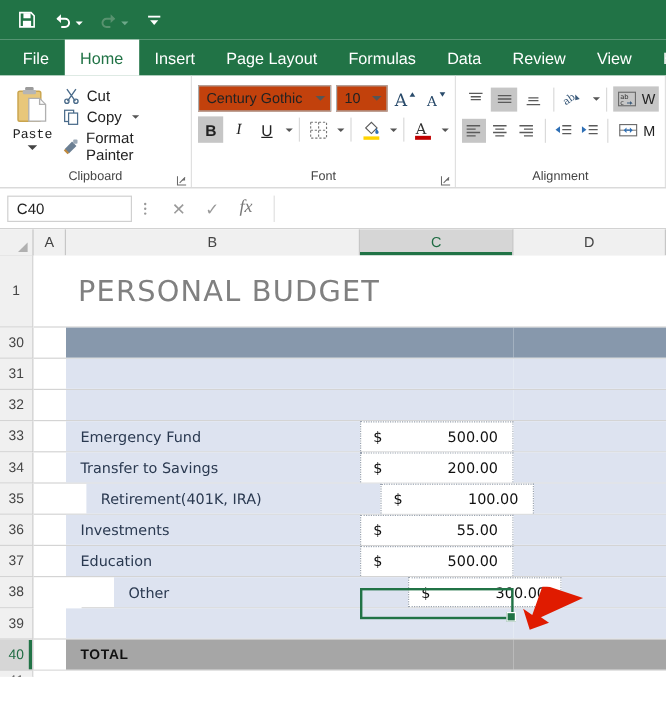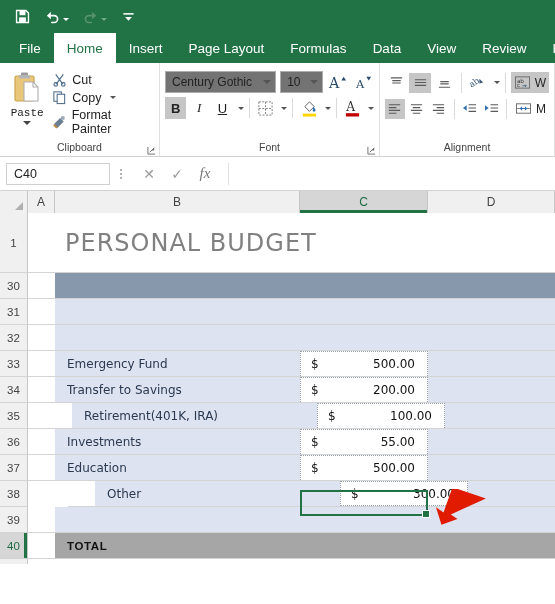--- a/index.html
+++ b/index.html
@@ -102,21 +102,21 @@
     width: 0; height: 0; margin-left: 3px;
     border-left: 3.5px solid transparent;
     border-right: 3.5px solid transparent;
     border-top: 3.5px solid #555;
   }
 
   
   .font-row1 { display: flex; align-items: center; gap: 4px; padding-top: 3px; }
   .font-row2 { display: flex; align-items: center; gap: 2px; padding-top: 4px; }
   .combo {
-    height: 22px; border: 1px solid #adadad; background: #737373;
+    height: 22px; border: 1px solid #adadad; background: #c2410c;
     display: flex; align-items: center; justify-content: space-between;
     padding: 0 4px 0 6px; font-size: 12px; color: #222; cursor: pointer;
   }
   .combo .cb-caret {
     width: 0; height: 0; margin-left: 6px;
     border-left: 4px solid transparent;
     border-right: 4px solid transparent;
     border-top: 4px solid #555;
   }
   .ribbon-btn {
@@ -326,22 +326,22 @@
   </div>
 </div>
 
 <div class="tabstrip">
   <div class="tab">File</div>
   <div class="tab active">Home</div>
   <div class="tab">Insert</div>
   <div class="tab">Page Layout</div>
   <div class="tab">Formulas</div>
   <div class="tab">Data</div>
+  <div class="tab">Review</div>
   <div class="tab">View</div>
-  <div class="tab">Review</div>
   <div class="tab">Help</div>
 </div>
 
 <div class="ribbon">
 
   <div class="rgroup" style="width:166px;">
     <div class="rgroup-body">
       <div class="paste-col">
         <svg width="34" height="36" viewBox="0 0 34 36">
           <rect x="5" y="6" width="19" height="25" rx="1.5" fill="#e8c77a" stroke="#c9a44d" stroke-width="1.2"></rect>

